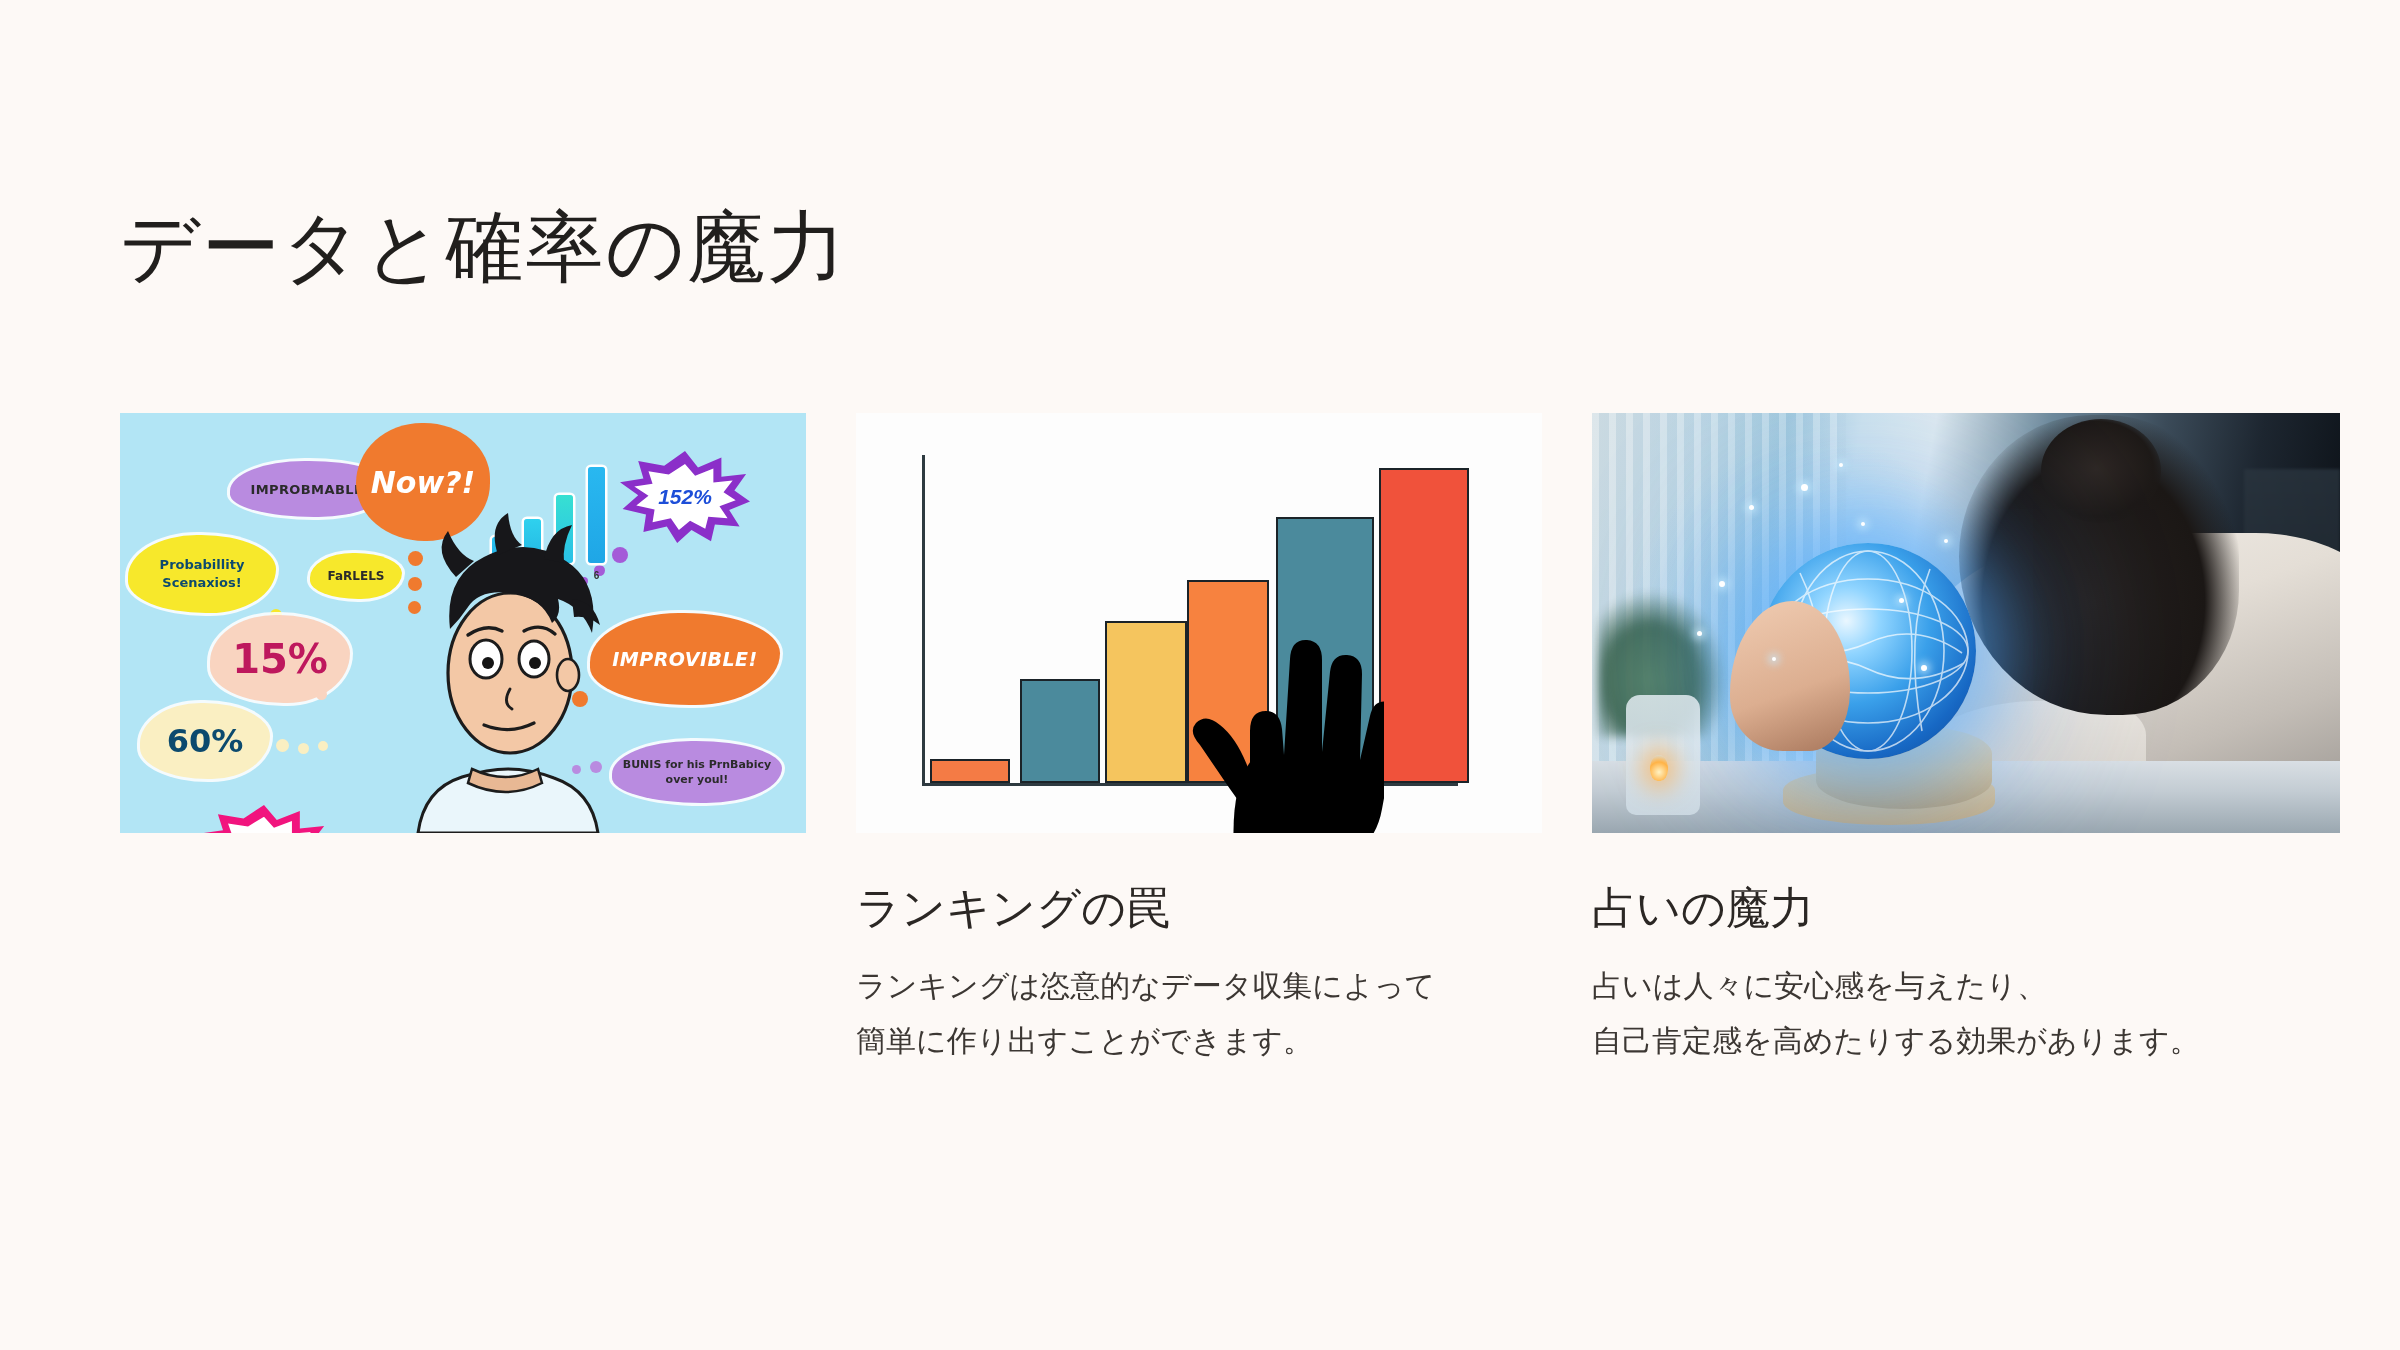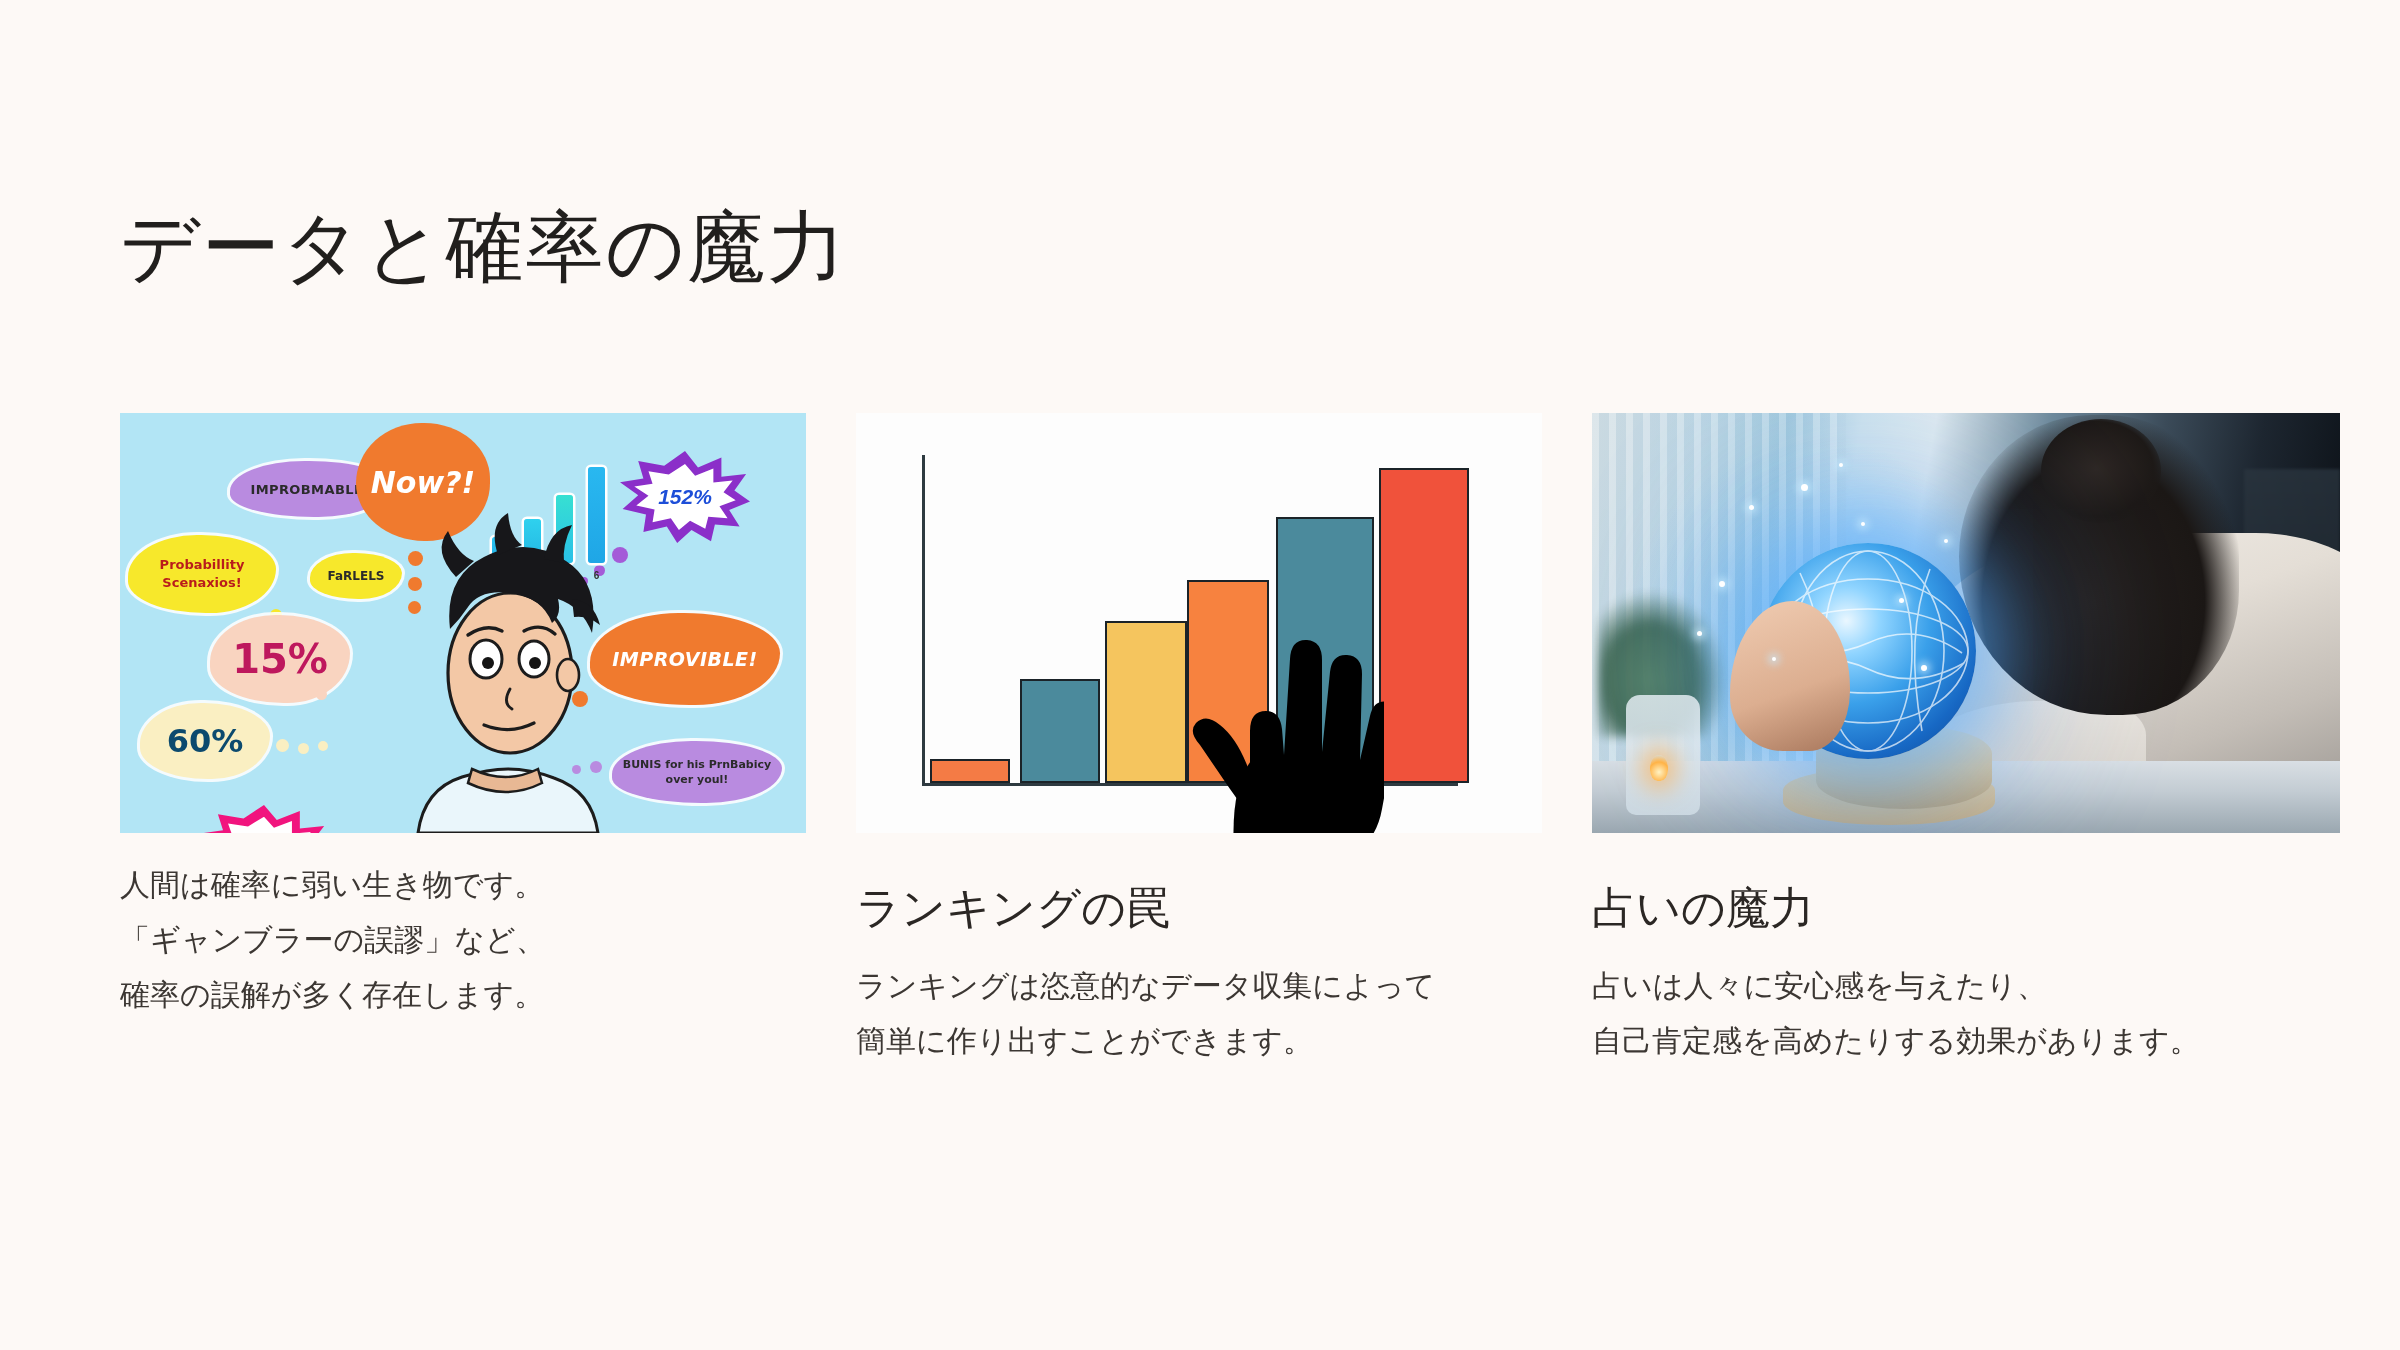--- a/index.html
+++ b/index.html
@@ -48,21 +48,21 @@
   .cloudy{border-radius:48% 52% 46% 54% / 55% 45% 58% 42%;
           box-shadow:0 0 0 3px rgba(255,255,255,.85);}
   .dot{position:absolute;border-radius:50%;}
 
   .b-improb{left:110px;top:48px;width:160px;height:56px;background:#B98BE0;
             color:#2b2b2b;font-size:13px;font-weight:700;letter-spacing:.4px;}
   .b-now{left:236px;top:10px;width:134px;height:118px;background:#F07A2E;
          color:#fff;font-size:30px;font-weight:700;font-style:italic;
          border-radius:50% 50% 48% 52% / 52% 48% 50% 50%;}
   .b-prob{left:8px;top:122px;width:148px;height:78px;background:#F7E82B;
-          color:#b91c1c;font-size:13px;font-weight:700;line-height:1.35;}
+          color:#0c4a6e;font-size:13px;font-weight:700;line-height:1.35;}
   .b-forl{left:190px;top:140px;width:92px;height:46px;background:#F7E82B;
           color:#2b2b2b;font-size:12px;font-weight:700;}
   .b-15{left:90px;top:194px;width:140px;height:88px;background:#F9D4C0;
         color:#be185d;font-size:40px;font-weight:700;margin-top:8px;}
   .b-60{left:20px;top:290px;width:130px;height:76px;background:#FAEFC2;
         color:#0c4a6e;font-size:32px;font-weight:600;}
   .b-improv{left:470px;top:200px;width:190px;height:92px;background:#F07A2E;
             color:#fff;font-size:19px;font-weight:700;font-style:italic;letter-spacing:.5px;}
   .b-bunis{left:492px;top:328px;width:170px;height:62px;background:#B98BE0;
            color:#2b2b2b;font-size:11px;font-weight:700;line-height:1.4;}
@@ -235,23 +235,20 @@
             <path d="M330 216 q-6 -52 34 -72 q44 -22 82 4 q34 22 26 72
                      q-10 -26 -34 -34 q4 16 -6 24 q-10 -26 -42 -30
                      q-30 -4 -42 14 q-8 12 -18 22 z" fill="#17171A"></path>
             <path d="M336 164 q-24 -26 -8 -46 q10 24 26 30 z" fill="#17171A"></path>
             <path d="M378 142 q-10 -30 10 -42 q2 24 14 32 z" fill="#17171A"></path>
             <path d="M424 146 q6 -30 28 -34 q-10 20 -8 38 z" fill="#17171A"></path>
             <path d="M452 186 q22 2 28 26 q-12 -10 -26 -8 z" fill="#17171A"></path>
           </svg>
         </div>
       </div>
-      <div class="card-body">人間は確率に弱い生き物です。
-「ギャンブラーの誤謬」など、
-確率の誤解が多く存在します。</div>
     </div>
 
     <div class="card card-2">
       <div class="thumb">
         <div class="illus2">
           <div class="axis-y"></div>
           <div class="axis-x"></div>
 
           <div class="bar" style="left:74px;width:80px;height:24px;background:#F47B45;"></div>
           <div class="bar" style="left:164px;width:80px;height:104px;background:#4B8A9C;"></div>

